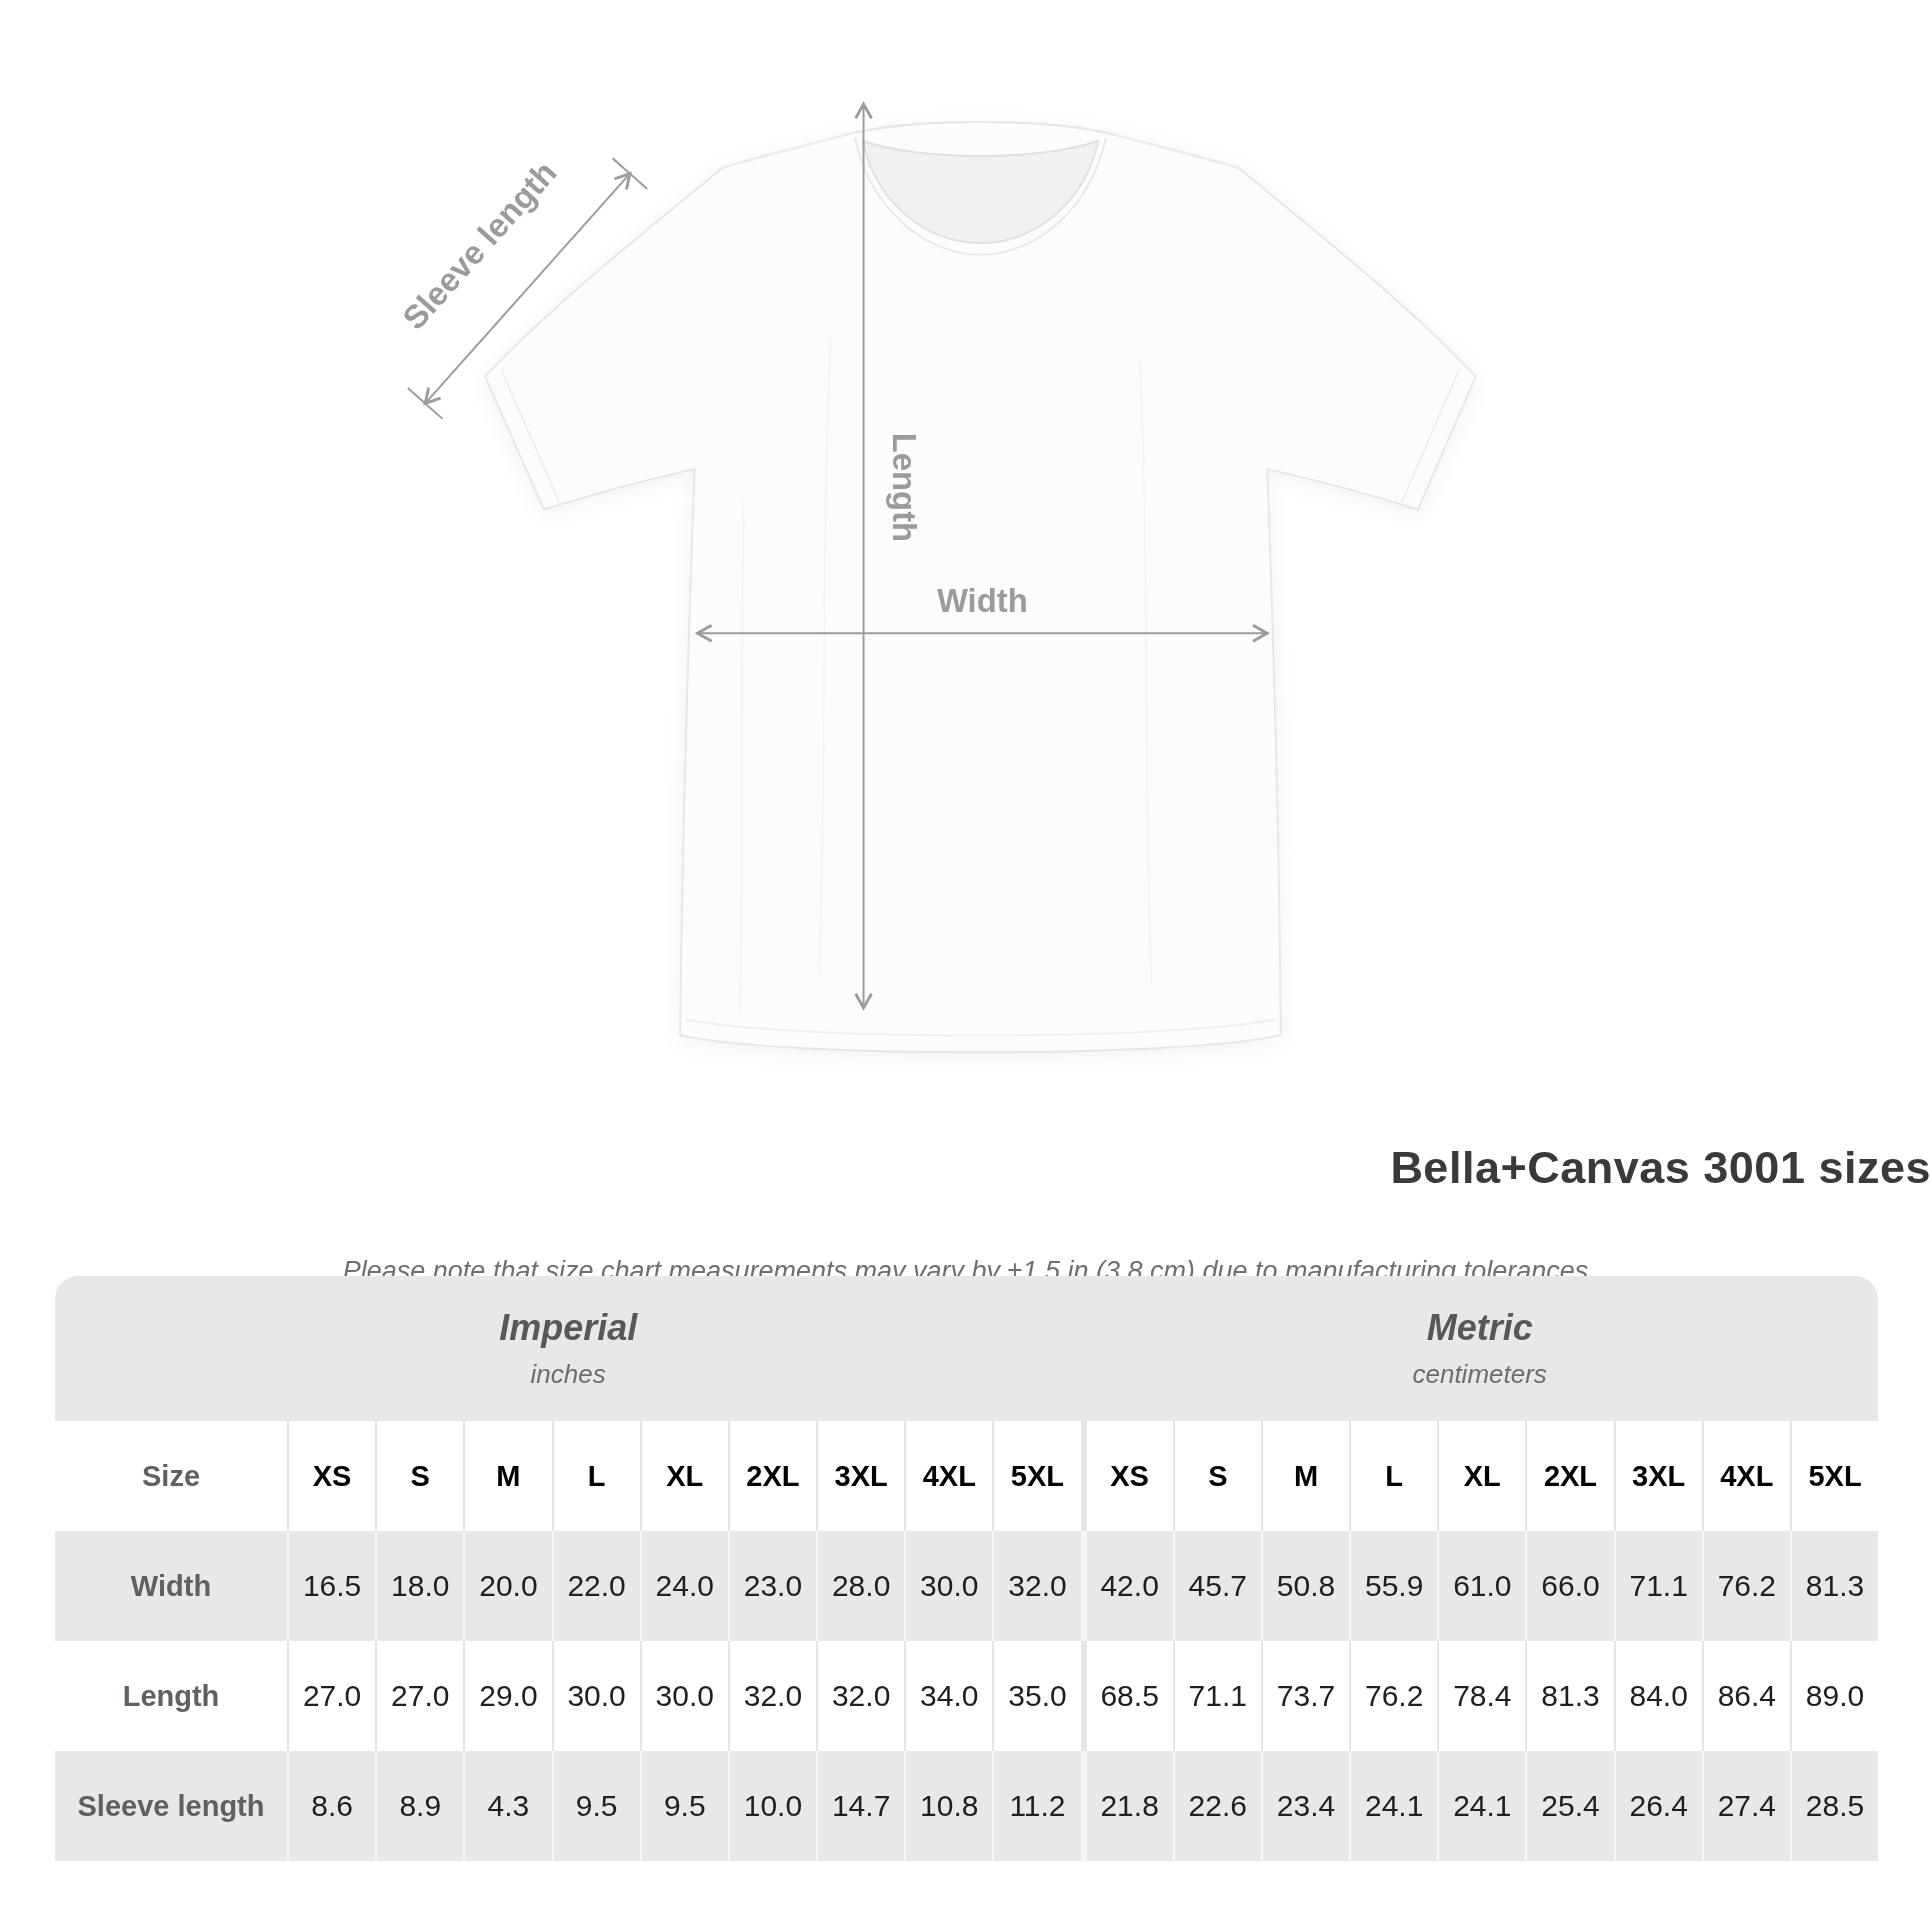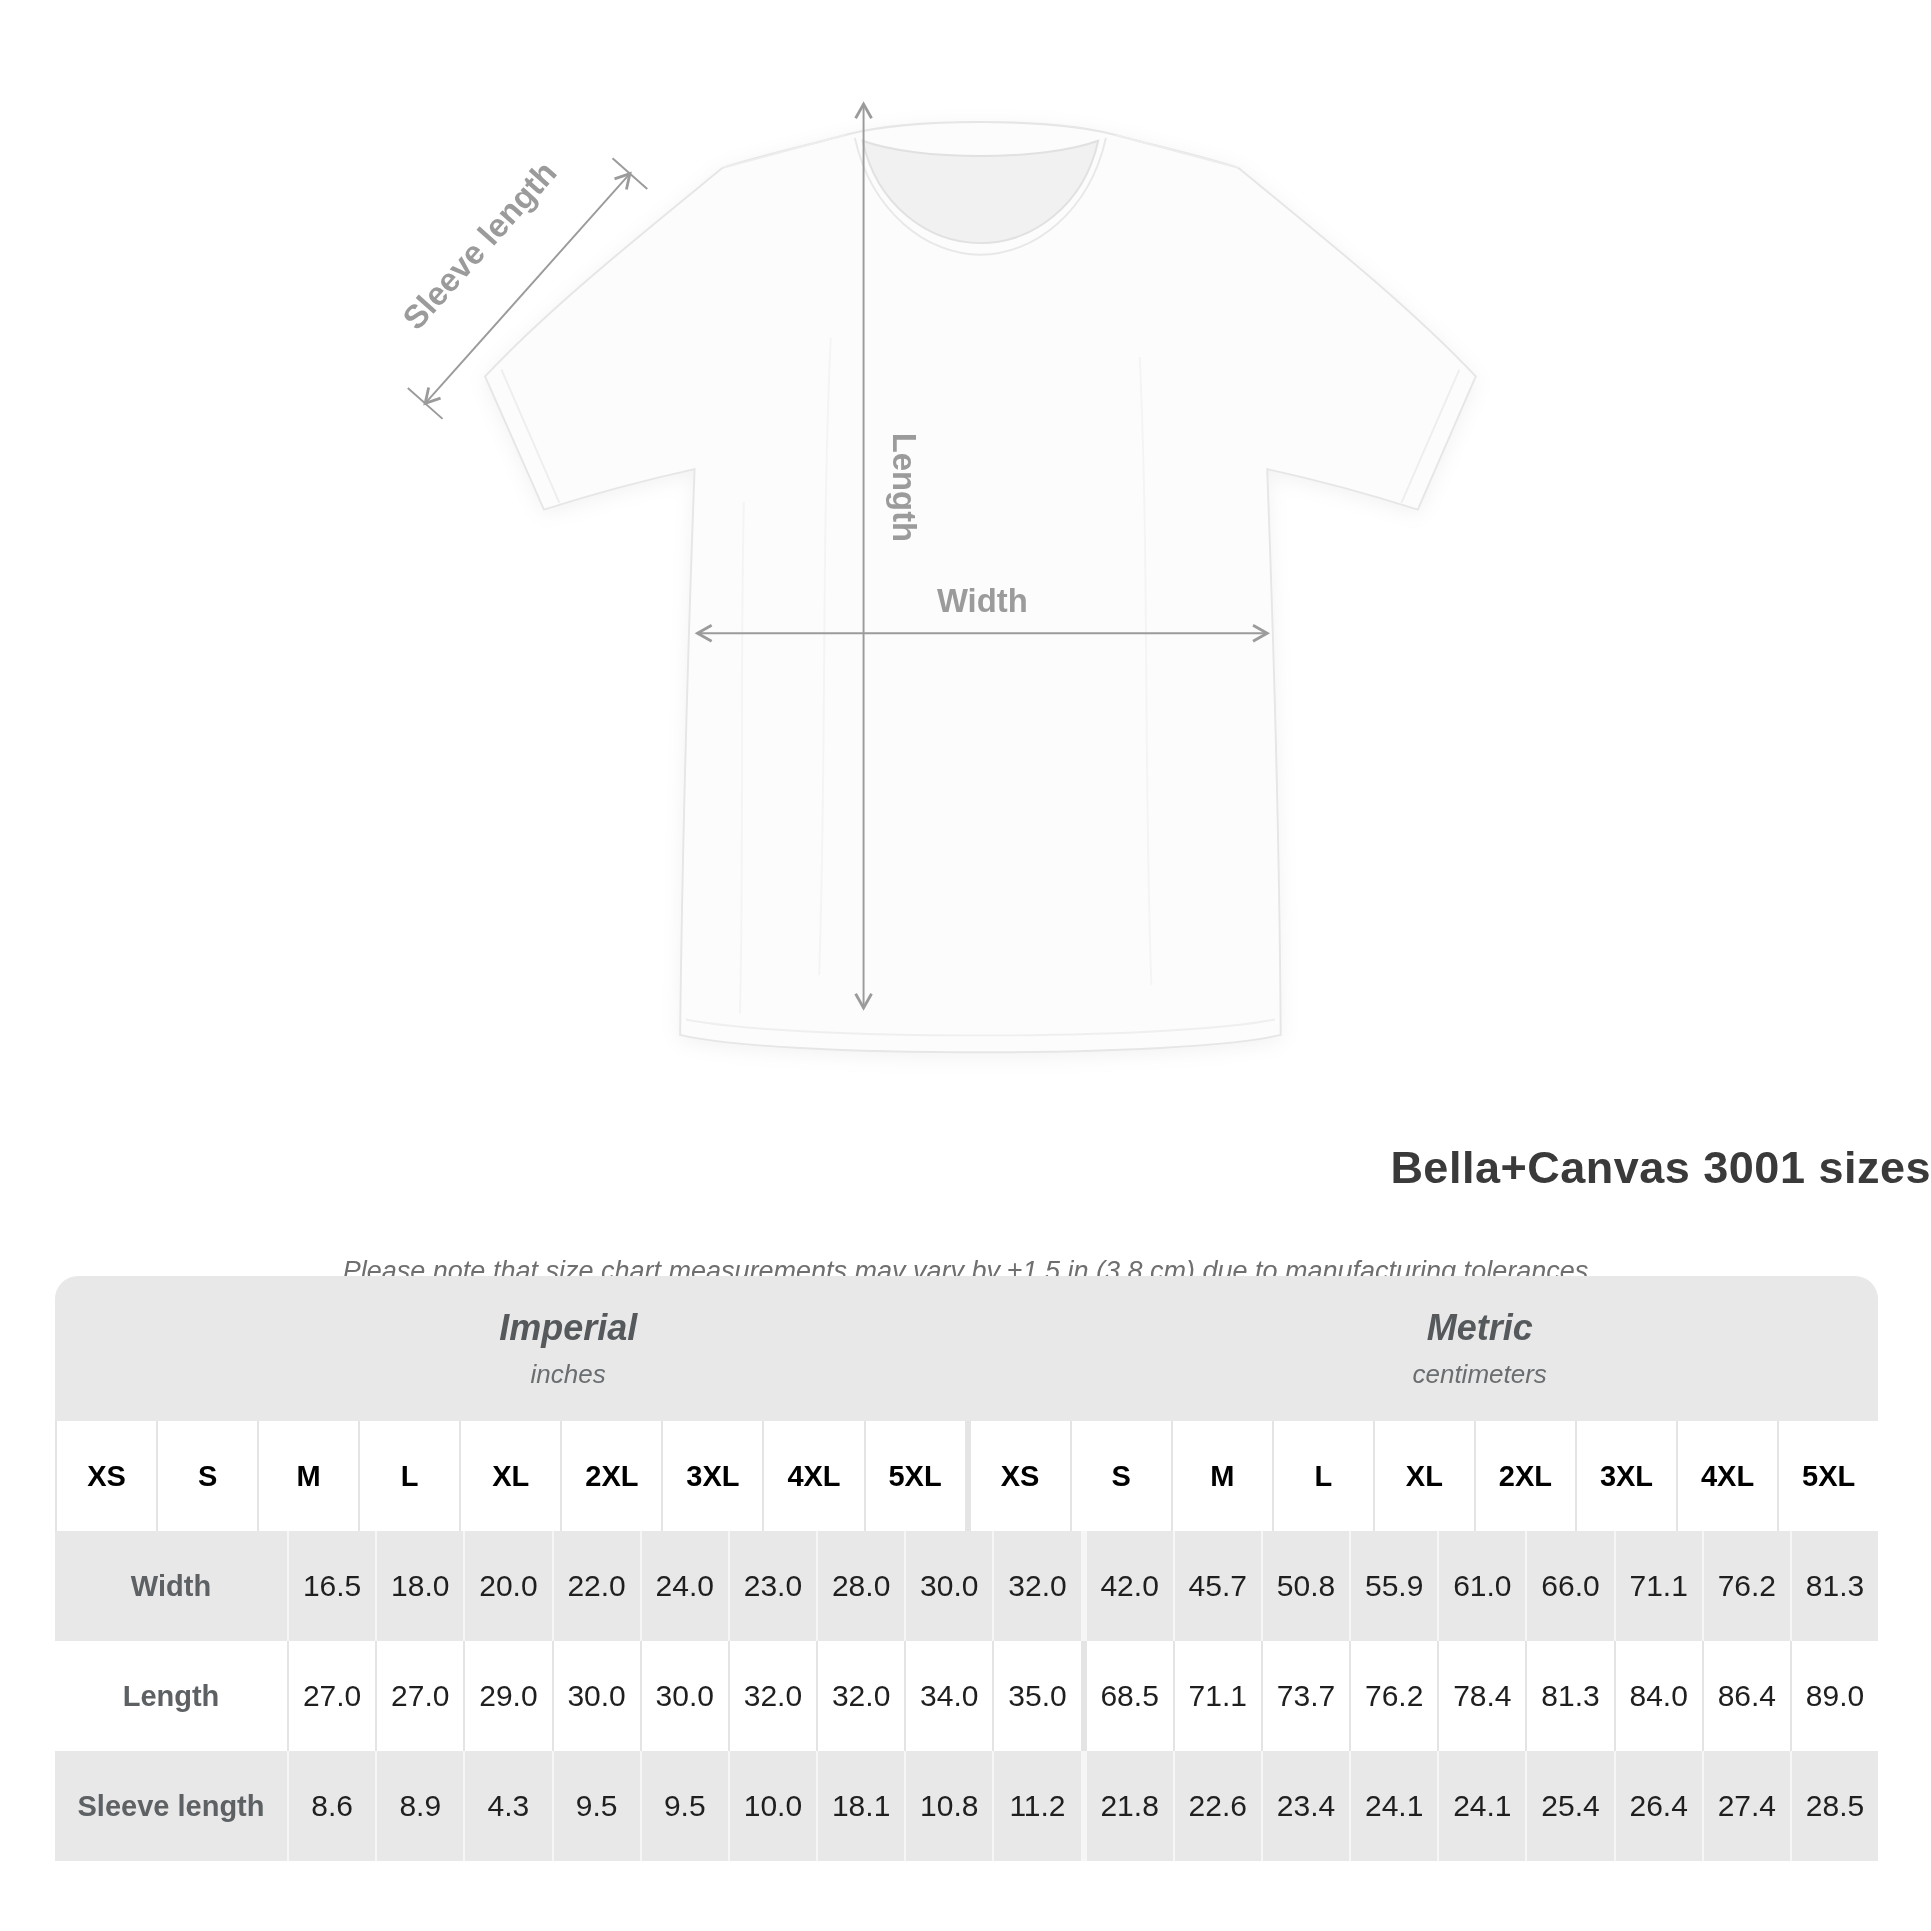--- a/index.html
+++ b/index.html
@@ -106,20 +106,21 @@
       <div class="band-half band-left">
         <div class="band-name">Imperial</div>
         <div class="band-unit">inches</div>
       </div>
       <div class="band-half band-right">
         <div class="band-name">Metric</div>
         <div class="band-unit">centimeters</div>
       </div>
     </div>
     <div class="trow" id="size-header-row">
+      <div class="cell label">Size</div>
     <div class="cell head">XS</div>
         <div class="cell head">S</div>
         <div class="cell head">M</div>
         <div class="cell head">L</div>
         <div class="cell head">XL</div>
         <div class="cell head">2XL</div>
         <div class="cell head">3XL</div>
         <div class="cell head">4XL</div>
         <div class="cell head">5XL</div>
         <div class="cell head section-start">XS</div>
@@ -176,21 +177,21 @@
           <div class="cell">89.0</div>
         </div>
         <div class="trow stripe">
           <div class="cell label">Sleeve length</div>
           <div class="cell">8.6</div>
           <div class="cell">8.9</div>
           <div class="cell">4.3</div>
           <div class="cell">9.5</div>
           <div class="cell">9.5</div>
           <div class="cell">10.0</div>
-          <div class="cell">18.1</div>
+          <div class="cell">14.7</div>
           <div class="cell">10.8</div>
           <div class="cell">11.2</div>
           <div class="cell section-start">21.8</div>
           <div class="cell">22.6</div>
           <div class="cell">23.4</div>
           <div class="cell">24.1</div>
           <div class="cell">24.1</div>
           <div class="cell">25.4</div>
           <div class="cell">26.4</div>
           <div class="cell">27.4</div>

